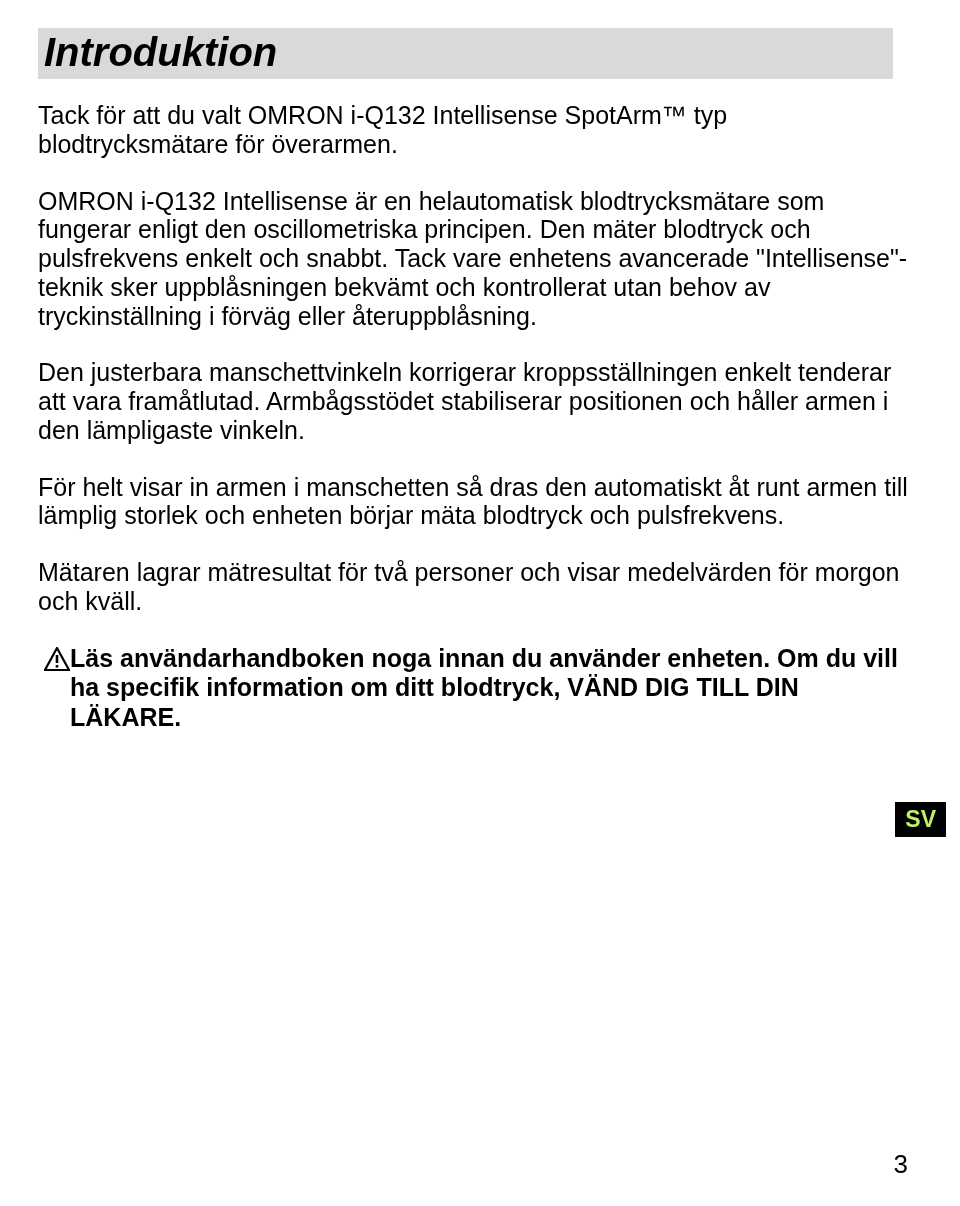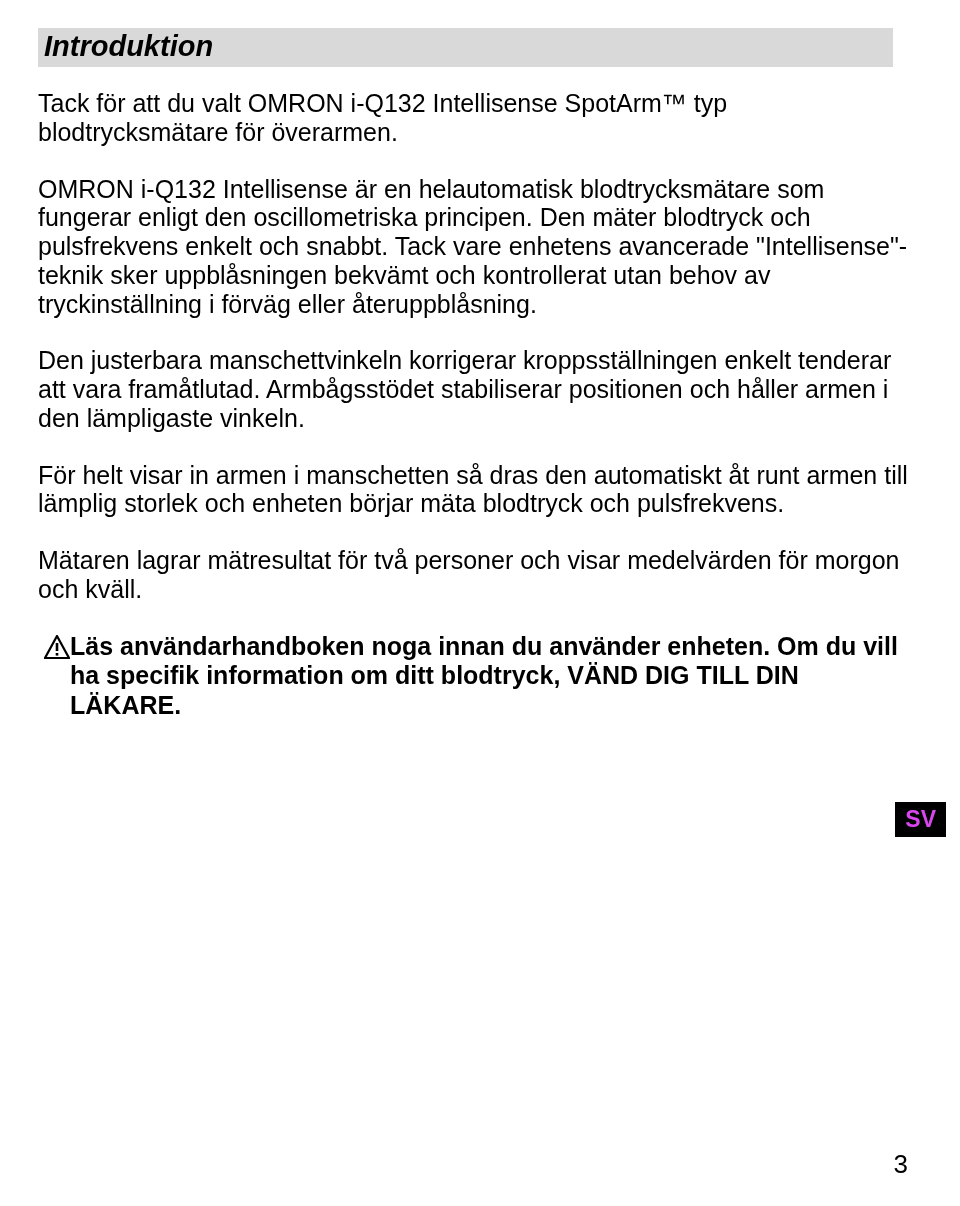--- a/index.html
+++ b/index.html
@@ -12,21 +12,21 @@
     position: relative;
     padding: 28px 50px 0 38px;
   }
   .heading-bar {
     background: #d9d9d9;
     padding: 2px 6px 4px 6px;
     margin-bottom: 22px;
     width: 98%;
   }
   .heading-bar h1 {
-    font-size: 29px;
+    font-size: 40px;
     font-weight: bold;
     font-style: italic;
   }
   .body-text {
     font-size: 25px;
     line-height: 1.15;
     margin-bottom: 28px;
   }
   .caution-block {
     display: flex;
@@ -45,21 +45,21 @@
   .caution-icon svg {
     width: 26px;
     height: 24px;
     display: block;
   }
   .side-tab {
     position: absolute;
     right: 14px;
     top: 802px;
     background: #000000;
-    color: #d946ef;
+    color: #bef264;
     font-weight: bold;
     font-size: 23px;
     padding: 4px 10px;
   }
   .page-number {
     position: absolute;
     right: 52px;
     bottom: 26px;
     font-size: 26px;
   }

